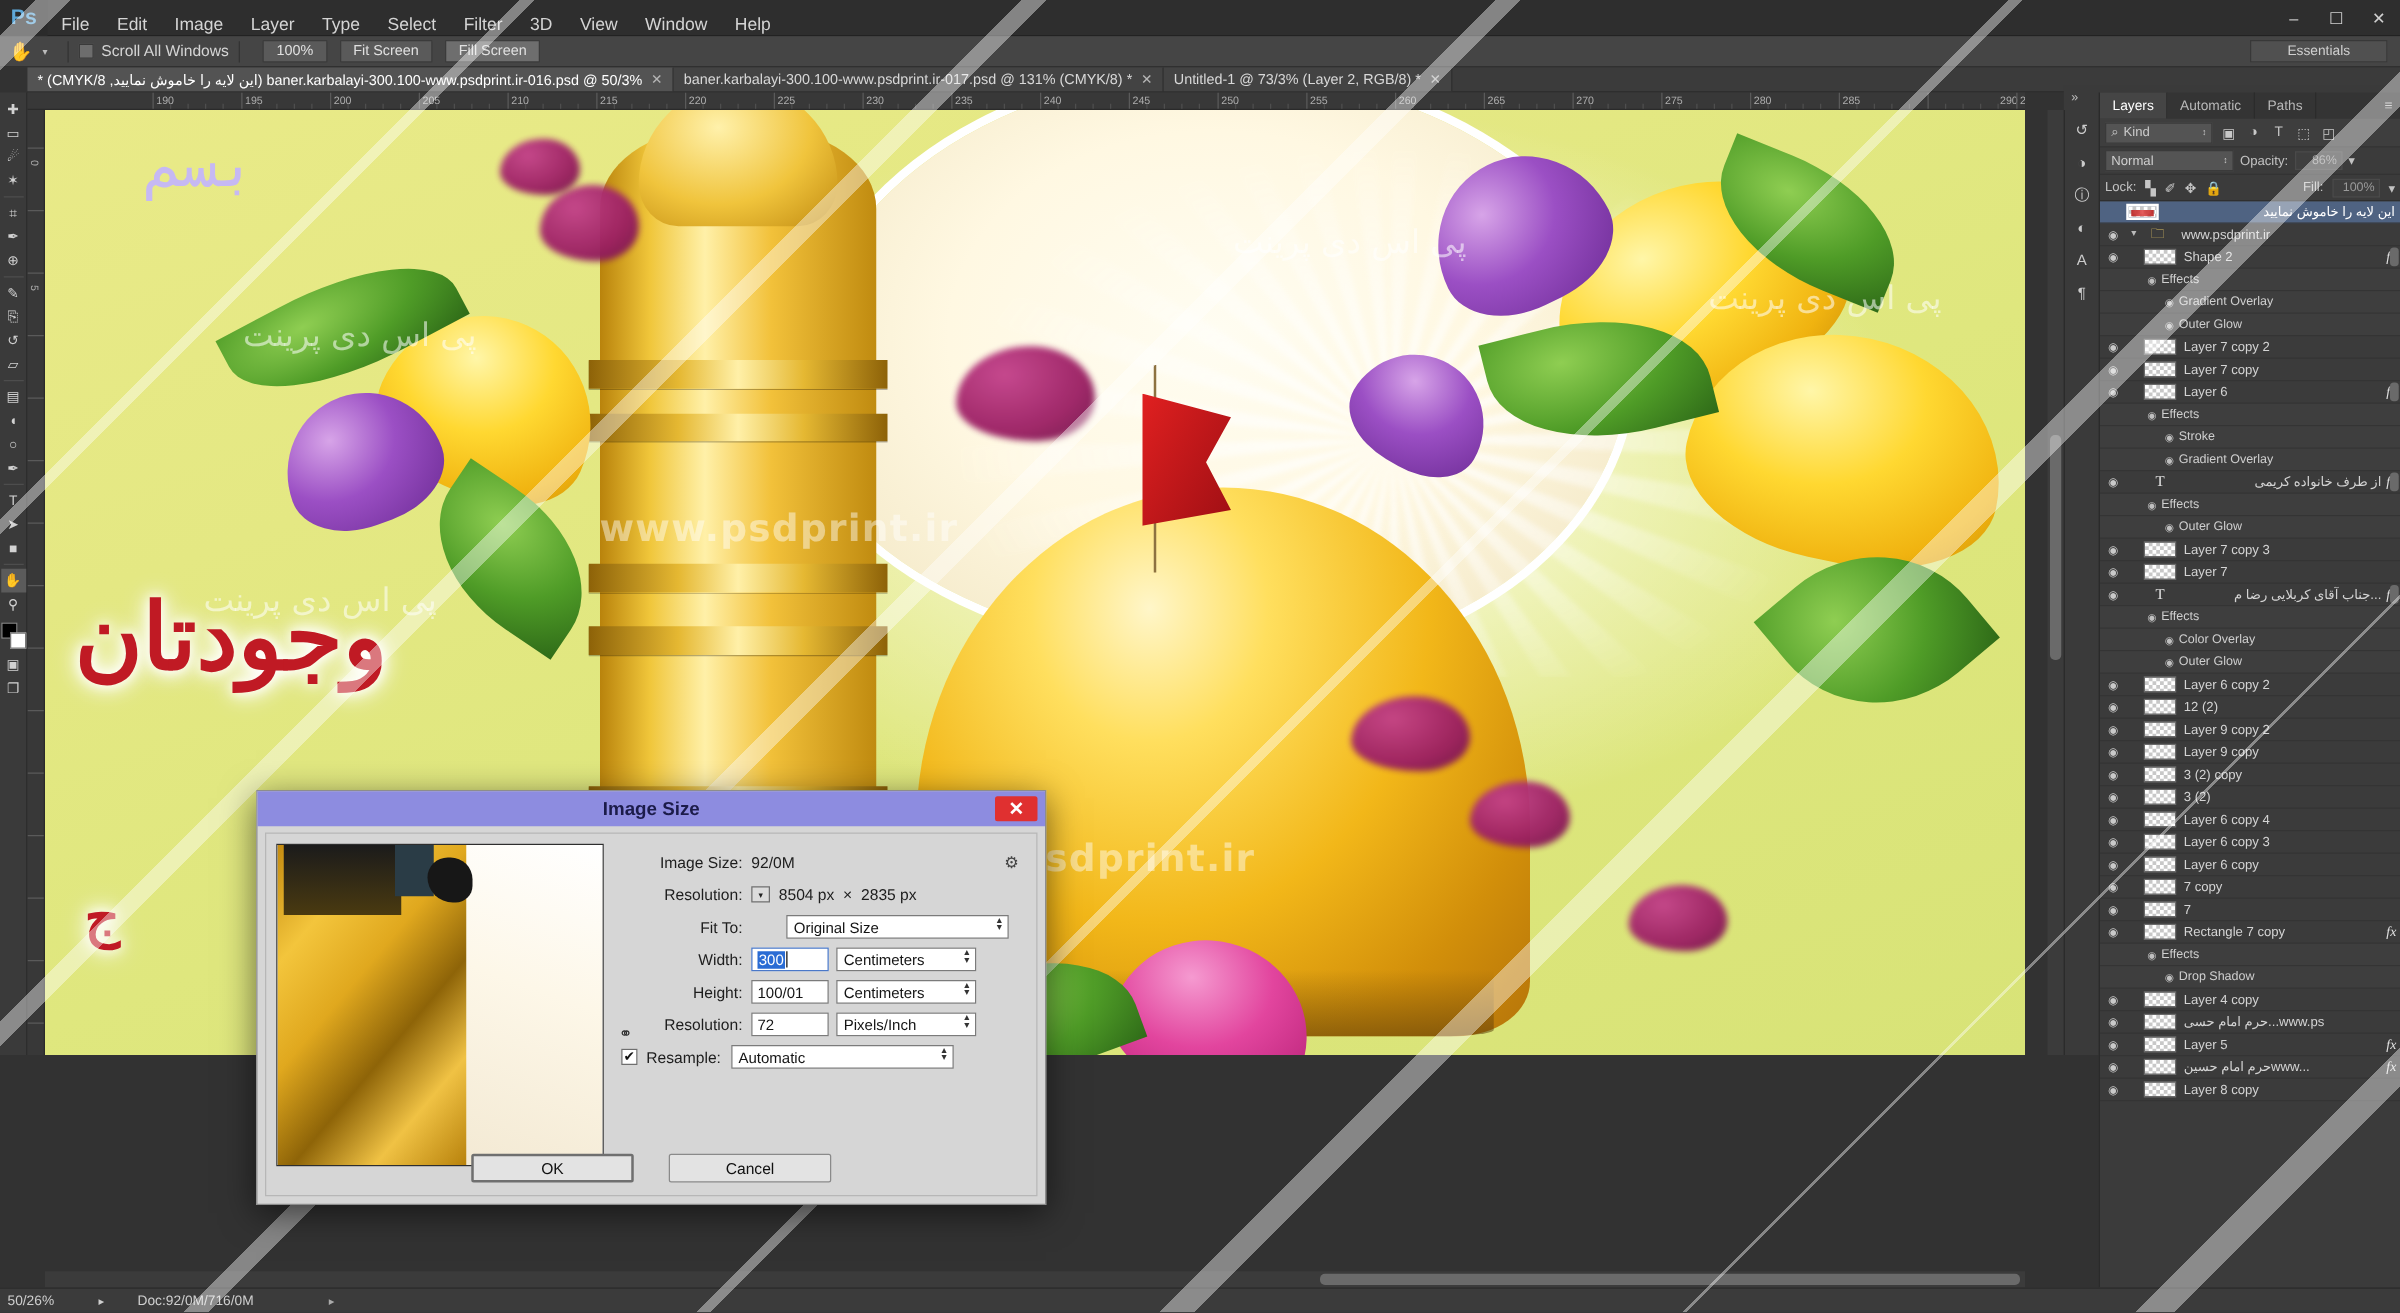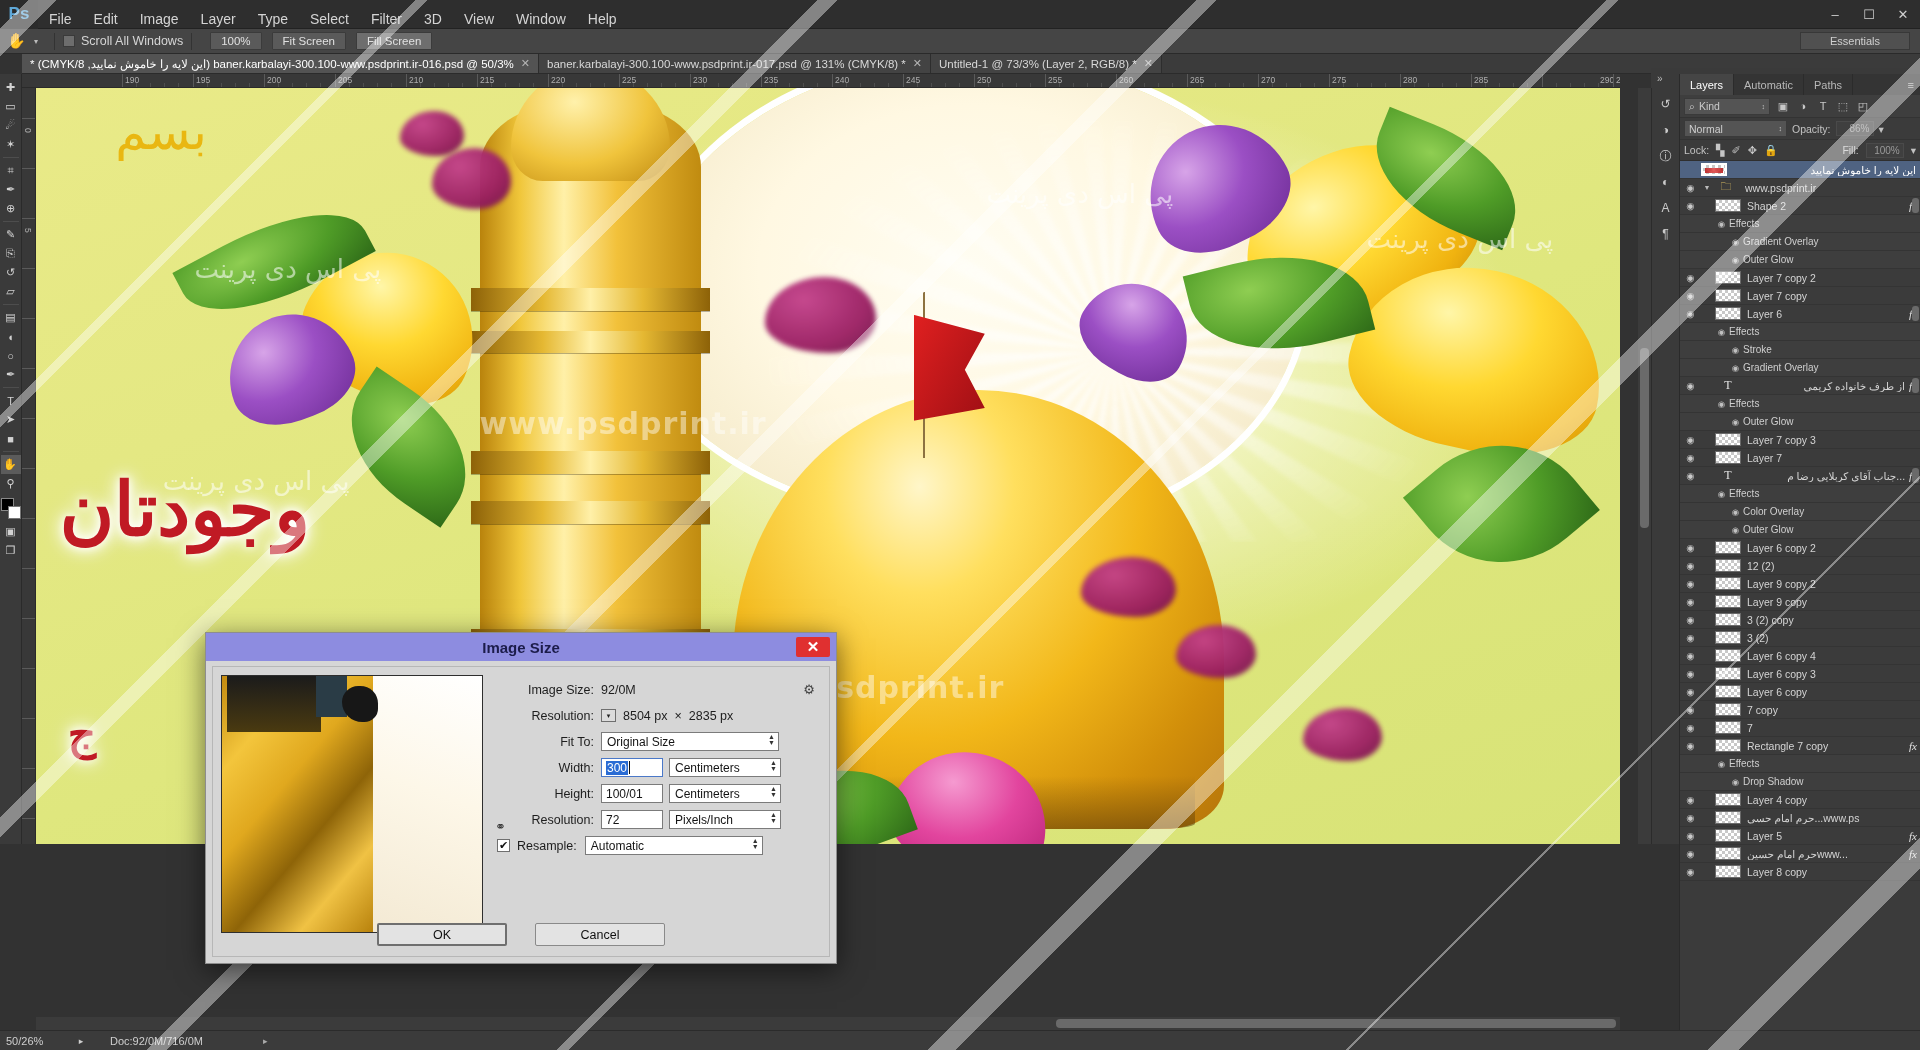--- a/index.html
+++ b/index.html
@@ -179,21 +179,21 @@
     position: absolute;
     background: radial-gradient(ellipse at 35% 30%, #8fce52, #4f9c27 55%, #2f6b18 100%);
     border-radius: 0 70% 0 70%;
   }
   .calligraphy {
     position: absolute; color: #c01a24; font-family: "DejaVu Serif", serif;
     font-weight: bold; direction: rtl;
     text-shadow: 0 0 9px #fff, 0 0 16px #fff, 0 0 22px #fff;
   }
   .black-orn {
-    position: absolute; color: #eab308; font-family: Liberation Sans, sans-serif;
+    position: absolute; color: #c4b5fd; font-family: Liberation Mono, monospace;
     direction: rtl; opacity: .92;
   }
   .wm {
     position: absolute; color: rgba(255,255,255,0.55); font-size: 26px;
     font-family: "DejaVu Sans", sans-serif; letter-spacing: 1px; pointer-events: none;
     direction: rtl; white-space: nowrap;
   }
   .wm.lat { direction: ltr; font-weight: bold; color: rgba(255,255,255,0.45); }
 
   
@@ -376,21 +376,21 @@
   }
   .sel-box {
     height: 19px; background: #fff; border: 1px solid #7b7b7b;
     display: flex; align-items: center; padding: 0 5px; font-size: 12px; color: #141414;
     position: relative;
   }
   .sel-box .arrows {
     position: absolute; right: 3px; top: 1px; display: flex; flex-direction: column;
     line-height: 6px; font-size: 7px; color: #333;
   }
-  .fitto { width: 178px; }
+  .fitto { width: 178px; margin-left: 28px; }
   .unit { width: 112px; margin-left: 6px; }
   .txtbox {
     width: 62px; height: 19px; background: #fff; border: 1px solid #7b7b7b;
     font-size: 12px; color: #141414; display: flex; align-items: center; padding: 0 4px;
   }
   .txtbox.focused { border: 1px solid #4a78c8; }
   .txtbox .selected-text { background: #2a6cd4; color: #fff; padding: 0 1px; }
   .txtbox .caret { width: 1px; height: 13px; background: #111; margin-left: 1px; }
   .linkchain {
     position: absolute; left: 274px; top: 144px; font-size: 13px; color: #2a2a2a;

